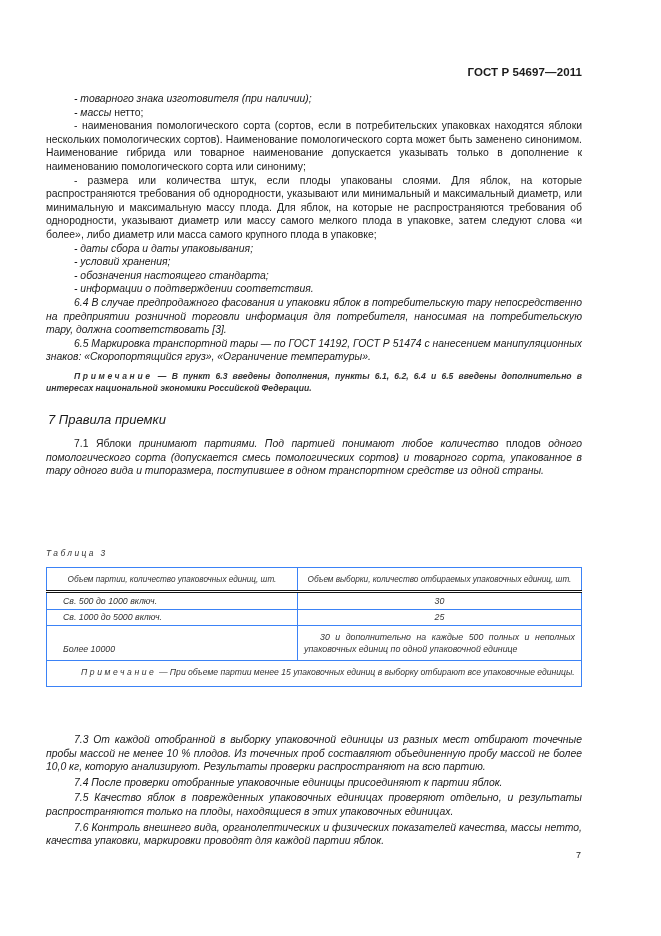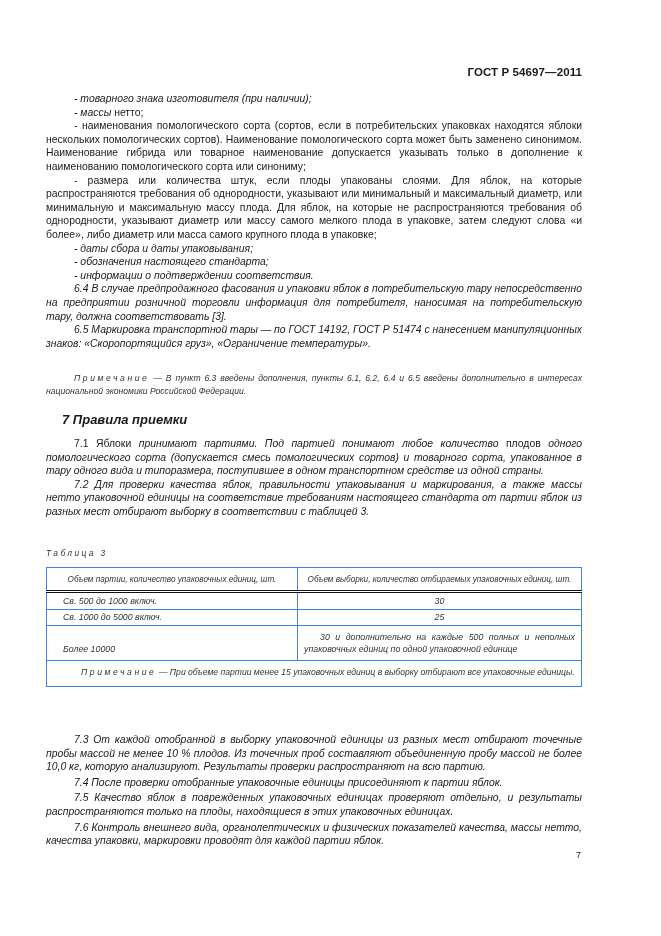--- a/index.html
+++ b/index.html
@@ -6,21 +6,21 @@
   body { width: 661px; height: 936px; position: relative; overflow: hidden;
          font-family: "Liberation Sans", sans-serif; color: #1a1a1a; }
   .page { position: absolute; left: 0; top: 0; width: 661px; height: 936px; }
   .hdr { position: absolute; right: 79px; top: 66px; font-size: 11.5px; font-weight: bold; letter-spacing: 0.1px; }
   .body-text { position: absolute; left: 46px; width: 536px; font-size: 10.4px; line-height: 13.6px; text-align: justify; }
   .p { margin: 0; }
   .ind { text-indent: 28px; }
   .i { font-style: italic; }
   .note { font-size: 8.6px; line-height: 12.4px; font-style: italic; color: #333; }
   .spaced { letter-spacing: 2.6px; }
-  .h2 { position: absolute; left: 62px; top: 412px; font-size: 13px; font-weight: bold; font-style: italic; }
+  .h2 { position: absolute; left: 48px; top: 412px; font-size: 13px; font-weight: normal; font-style: italic; }
   .tcap { position: absolute; left: 46px; top: 548px; font-size: 8.4px; font-style: italic; letter-spacing: 2.4px; color: #333; }
   table.t3 { position: absolute; left: 46px; top: 567px; width: 536px; border-collapse: collapse; font-size: 8.8px; font-style: italic; color: #333; }
   table.t3 td, table.t3 th { border: 1px solid #3b82f6; padding: 0 6px; height: 15.5px; font-weight: normal; }
   table.t3 th { font-size: 8.2px; height: 22px; text-align: center; }
   table.t3 thead tr { border-bottom: 3px double #111; }
   table.t3 td.c1 { width: 228px; padding-left: 16px; }
   table.t3 td.c2 { text-align: center; }
   table.t3 td.c2l { text-align: justify; padding: 2px 6px; line-height: 12px; }
   table.t3 td.noteCell { padding: 4px 6px 6px 6px; line-height: 13px; font-size: 8.6px; }
   .pnum { position: absolute; left: 576px; top: 850px; font-size: 9px; }
@@ -31,32 +31,32 @@
 <div class="page">
 
   <div class="hdr">ГОСТ Р 54697—2011</div>
 
   <div class="body-text" style="top:92px;">
     <p class="p ind i">- товарного знака изготовителя (при наличии);</p>
     <p class="p ind"><span class="i">- массы</span><span> нетто;</span></p>
     <p class="p ind">- наименования помологического сорта (сортов, если в потребительских упаковках находятся яблоки нескольких помологических сортов). Наименование помологического сорта может быть заменено синонимом. Наименование гибрида или товарное наименование допускается указывать только в дополнение к наименованию помологического сорта или синониму;</p>
     <p class="p ind">- размера или количества штук, если плоды упакованы слоями. Для яблок, на которые распространяются требования об однородности, указывают или минимальный и максимальный диаметр, или минимальную и максимальную массу плода. Для яблок, на которые не распространяются требования об однородности, указывают диаметр или массу самого мелкого плода в упаковке, затем следуют слова «и более», либо диаметр или масса самого крупного плода в упаковке;</p>
     <p class="p ind i">- даты сбора и даты упаковывания;</p>
+    <p class="p ind i">- условий хранения;</p>
     <p class="p ind i">- обозначения настоящего стандарта;</p>
     <p class="p ind i">- информации о подтверждении соответствия.</p>
     <p class="p ind i">6.4  В случае предпродажного фасования и упаковки яблок в потребительскую тару непосредственно на предприятии розничной торговли информация для потребителя, наносимая на потребительскую тару, должна соответствовать [3].</p>
     <p class="p ind i">6.5  Маркировка транспортной тары — по ГОСТ 14192, ГОСТ Р 51474 с нанесением манипуляционных знаков: «Скоропортящийся груз», «Ограничение температуры».</p>
-    <p class="p ind note" style="margin-top:22px;"><span class="spaced">Примечание</span><span> — В пункт 6.3 введены дополнения, пункты 6.1, 6.2, 6.4 и 6.5 введены дополнительно в интересах национальной экономики Российской Федерации.</span></p>
+    <p class="p ind note" style="margin-top:6px;font-weight:bold;"><span class="spaced">Примечание</span><span> — В пункт 6.3 введены дополнения, пункты 6.1, 6.2, 6.4 и 6.5 введены дополнительно в интересах национальной экономики Российской Федерации.</span></p>
   </div>
 
   <div class="h2">7  Правила приемки</div>
 
   <div class="body-text" style="top:437px;">
     <p class="p ind"><span>7.1  Яблоки </span><span class="i">принимают партиями. Под партией понимают любое количество</span><span> плодов </span><span class="i">одного помологического сорта (допускается смесь помологических сортов) и товарного сорта, упакованное в тару одного вида и типоразмера, поступившее в одном транспортном средстве из одной страны.</span></p>
-    <p class="p ind i">7.2  Для проверки качества яблок, правильности упаковывания и маркирования, а также массы нетто упаковочной единицы на соответствие требованиям настоящего стандарта от партии яблок из разных мест отбирают выборку в соответствии с таблицей 3.</p>
   </div>
 
   <div class="tcap">Таблица 3</div>
 
   <table class="t3">
     <thead>
       <tr>
         <th>Объем партии, количество упаковочных единиц, шт.</th>
         <th>Объем выборки, количество отбираемых упаковочных единиц, шт.</th>
       </tr>

